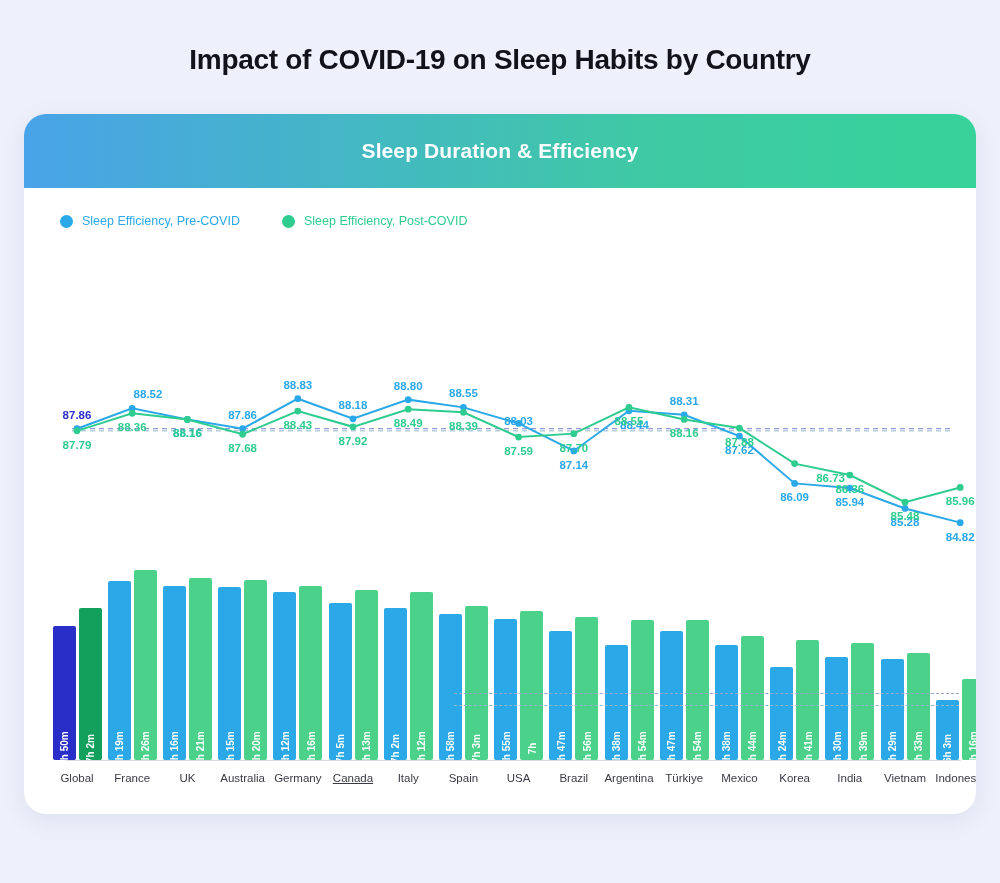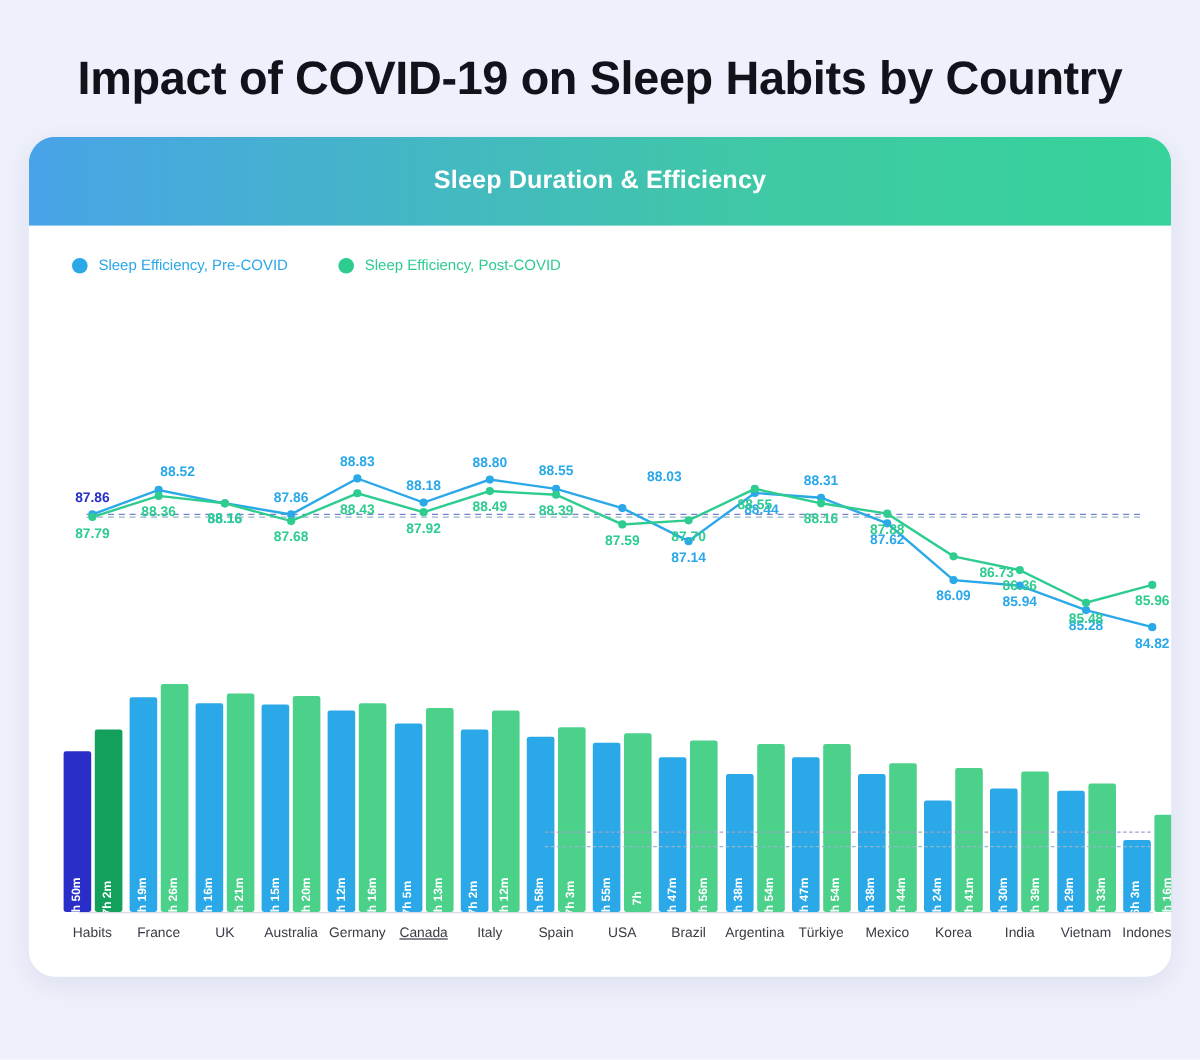--- a/index.html
+++ b/index.html
@@ -8,21 +8,21 @@
   }
   body {
     width: 1000px;
     height: 883px;
     background: #eef0fb;
     font-family: "Liberation Sans", sans-serif;
     overflow: hidden;
   }
   #page-title {
     text-align: center;
-    font-size: 39px;
+    font-size: 28px;
     font-weight: bold;
     color: #12121a;
     letter-spacing: -0.3px;
     padding-top: 44px;
     margin: 0;
   }
   #card {
     position: absolute;
     left: 24px;
     top: 114px;
@@ -186,21 +186,21 @@
 
     <div id="labels-layer">
         <div class="lbl" style="color: rgb(42, 46, 201); left: 53px; top: 220.691px;">87.86</div>
         <div class="lbl" style="color: rgb(42, 168, 232); left: 124px; top: 200.291px;">88.52</div>
         <div class="lbl" style="color: rgb(42, 168, 232); left: 163.4px; top: 239.418px;">88.16</div>
         <div class="lbl" style="color: rgb(42, 168, 232); left: 218.6px; top: 220.691px;">87.86</div>
         <div class="lbl" style="color: rgb(42, 168, 232); left: 273.8px; top: 190.709px;">88.83</div>
         <div class="lbl" style="color: rgb(42, 168, 232); left: 329px; top: 210.8px;">88.18</div>
         <div class="lbl" style="color: rgb(42, 168, 232); left: 384.2px; top: 191.636px;">88.80</div>
         <div class="lbl" style="color: rgb(42, 168, 232); left: 439.4px; top: 199.364px;">88.55</div>
-        <div class="lbl" style="color: rgb(42, 168, 232); left: 494.6px; top: 204px; margin-left: 35px;">88.03</div>
+        <div class="lbl" style="color: rgb(42, 168, 232); left: 494.6px; top: 227px;">88.03</div>
         <div class="lbl" style="color: rgb(42, 168, 232); left: 549.8px; top: 270.945px;">87.14</div>
         <div class="lbl" style="color: rgb(42, 168, 232); left: 605px; top: 230.764px; padding-left: 11px;">88.44</div>
         <div class="lbl" style="color: rgb(42, 168, 232); left: 660.2px; top: 206.782px;">88.31</div>
         <div class="lbl" style="color: rgb(42, 168, 232); left: 715.4px; top: 256.109px;">87.62</div>
         <div class="lbl" style="color: rgb(42, 168, 232); left: 770.6px; top: 303.4px;">86.09</div>
         <div class="lbl" style="color: rgb(42, 168, 232); left: 825.8px; top: 308.036px;">85.94</div>
         <div class="lbl" style="color: rgb(42, 168, 232); left: 881px; top: 328.436px;">85.28</div>
         <div class="lbl" style="color: rgb(42, 168, 232); left: 936.2px; top: 342.655px;">84.82</div>
         <div class="lbl" style="color: rgb(46, 204, 143); left: 53px; top: 250.855px;">87.79</div>
         <div class="lbl" style="color: rgb(46, 204, 143); left: 108.2px; top: 233.236px;">88.36</div>
@@ -324,21 +324,21 @@
         <div class="bar" style="background: rgb(76, 209, 138); width: 23px; height: 80.7158px; left: 937.7px; top: 491.284px;">
           <span>6h 16m</span>
         </div>
         <div style="position: absolute; left: 430px; width: 505px; top: 505px; height: 0px; border-top: 1px dashed rgb(154, 163, 200);"></div>
         <div style="position: absolute; left: 430px; width: 505px; top: 517px; height: 0px; border-top: 1px dashed rgb(143, 183, 201);"></div>
       </div>
 
     <div id="axis-line"></div>
 
     <div id="cats-layer">
-        <div class="cat" style="left: 53px; top: 584px;">Habits</div>
+        <div class="cat" style="left: 53px; top: 584px;">Global</div>
         <div class="cat" style="left: 108.2px; top: 584px;">France</div>
         <div class="cat" style="left: 163.4px; top: 584px;">UK</div>
         <div class="cat" style="left: 218.6px; top: 584px;">Australia</div>
         <div class="cat" style="left: 273.8px; top: 584px;">Germany</div>
         <div class="cat" style="left: 329px; top: 584px; text-decoration: underline;">Canada</div>
         <div class="cat" style="left: 384.2px; top: 584px;">Italy</div>
         <div class="cat" style="left: 439.4px; top: 584px;">Spain</div>
         <div class="cat" style="left: 494.6px; top: 584px;">USA</div>
         <div class="cat" style="left: 549.8px; top: 584px;">Brazil</div>
         <div class="cat" style="left: 605px; top: 584px;">Argentina</div>

